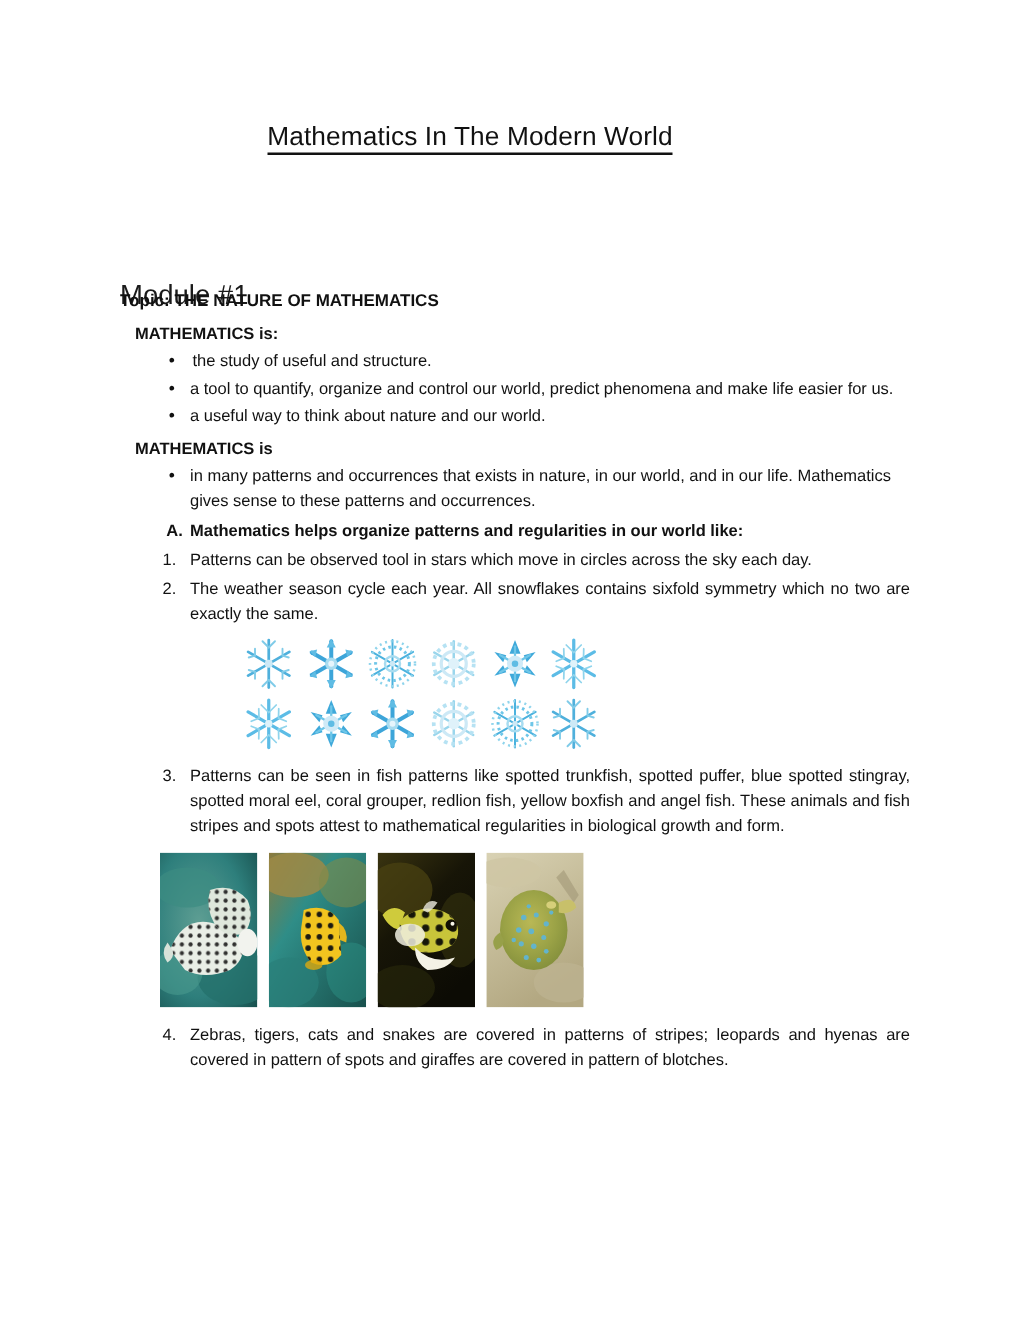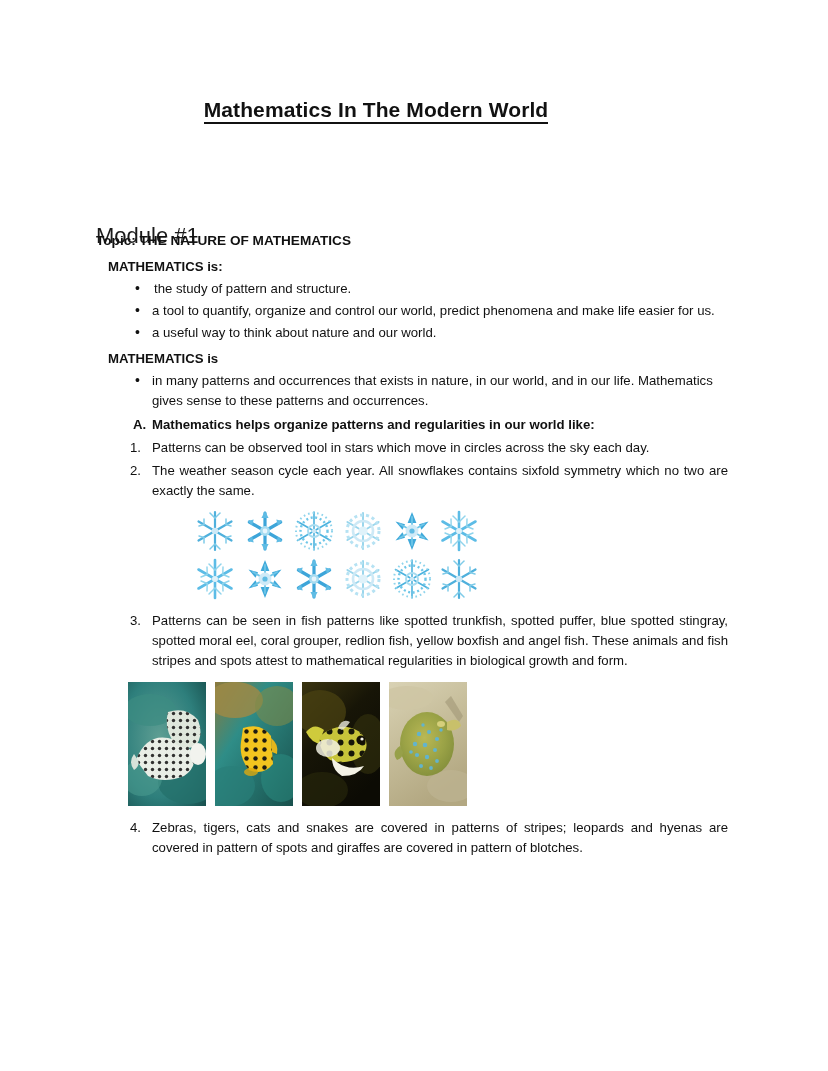--- a/index.html
+++ b/index.html
@@ -23,21 +23,21 @@
 
   
   .doc-title {
     position: absolute;
     top: 98px;
     left: 0;
     width: 752px;
     text-align: center;
     font-family: "Liberation Sans", "DejaVu Sans", sans-serif;
     font-size: 21px;
-    font-weight: bold;
+    font-weight: normal;
     letter-spacing: 0.1px;
     color: #111;
   }
   .doc-title span {
     border-bottom: 2px solid #111;
     padding-bottom: 1px;
   }
 
   
   .module-heading {
@@ -171,21 +171,21 @@
 
   <div class="module-heading">Module #1</div>
 
   <div class="content">
 
     <div class="h-topic">Topic: THE NATURE OF MATHEMATICS</div>
 
     <div class="h-sub">MATHEMATICS is:</div>
 
     <ul class="bul">
-      <li class="lead"> the study of pattern and structure.</li>
+      <li class="lead"> the study of useful and structure.</li>
       <li>a tool to quantify, organize and control our world, predict phenomena and make life easier for us.</li>
       <li>a useful way to think about nature and our world.</li>
     </ul>
 
     <div class="h-sub tight">MATHEMATICS is</div>
 
     <ul class="bul">
       <li>in many patterns and occurrences that exists in nature, in our world, and in our life. Mathematics gives sense to these patterns and occurrences.</li>
     </ul>
 

